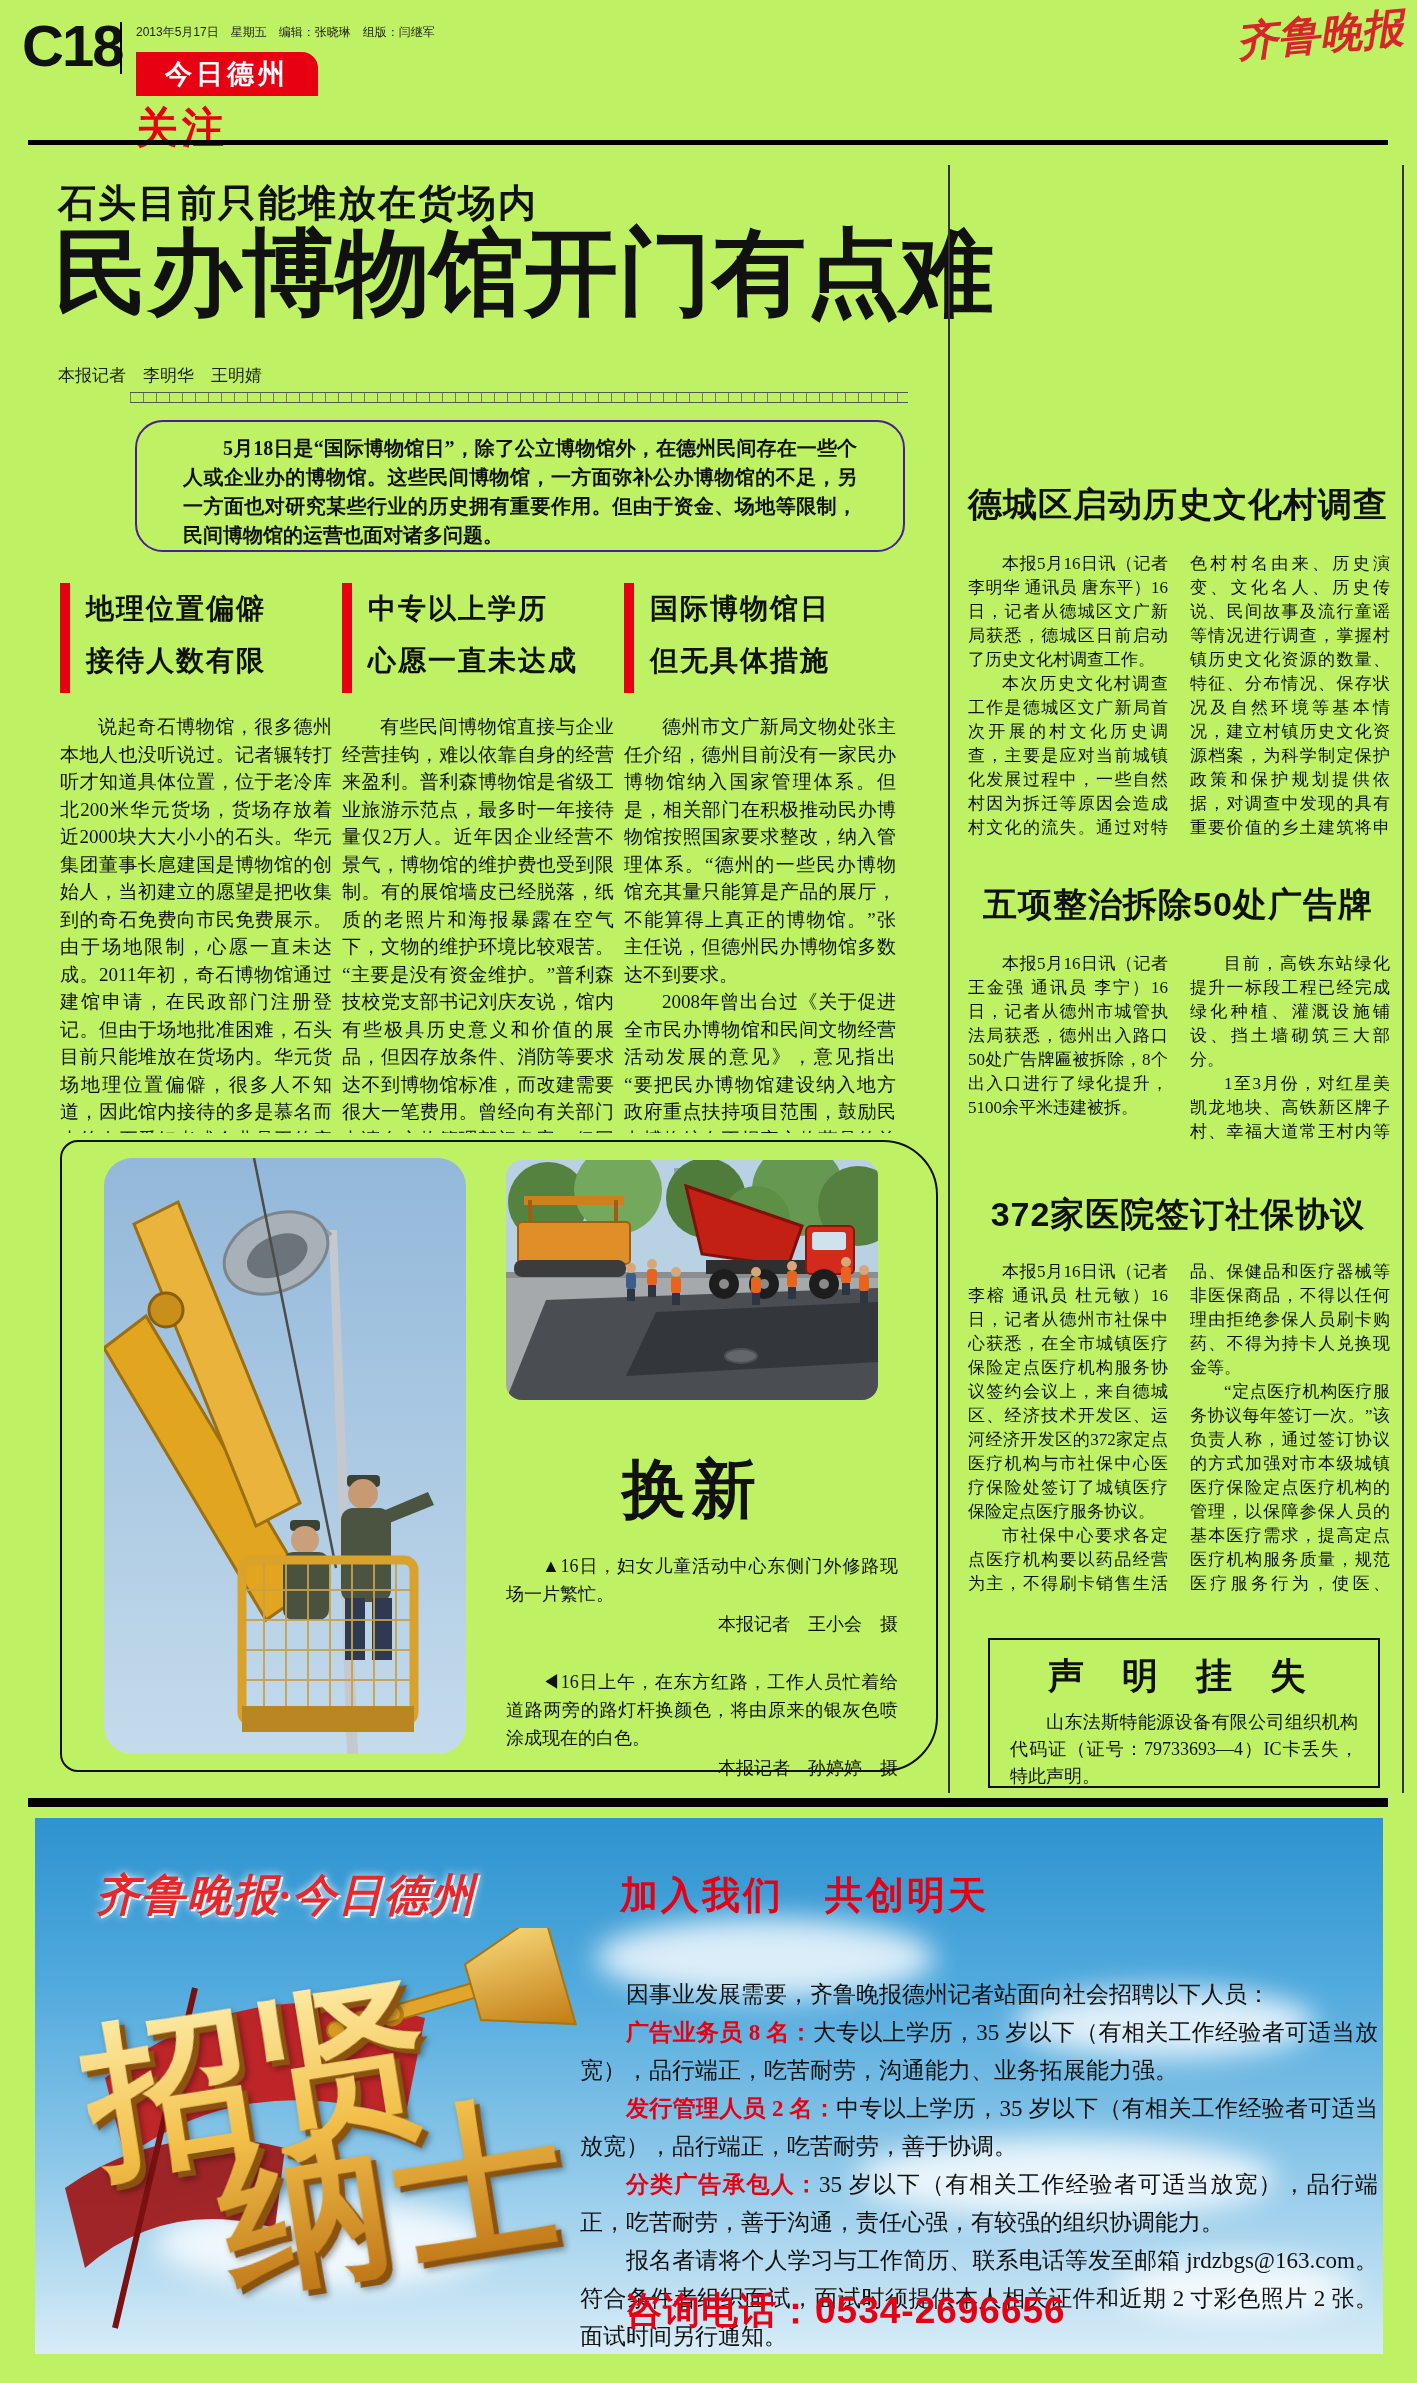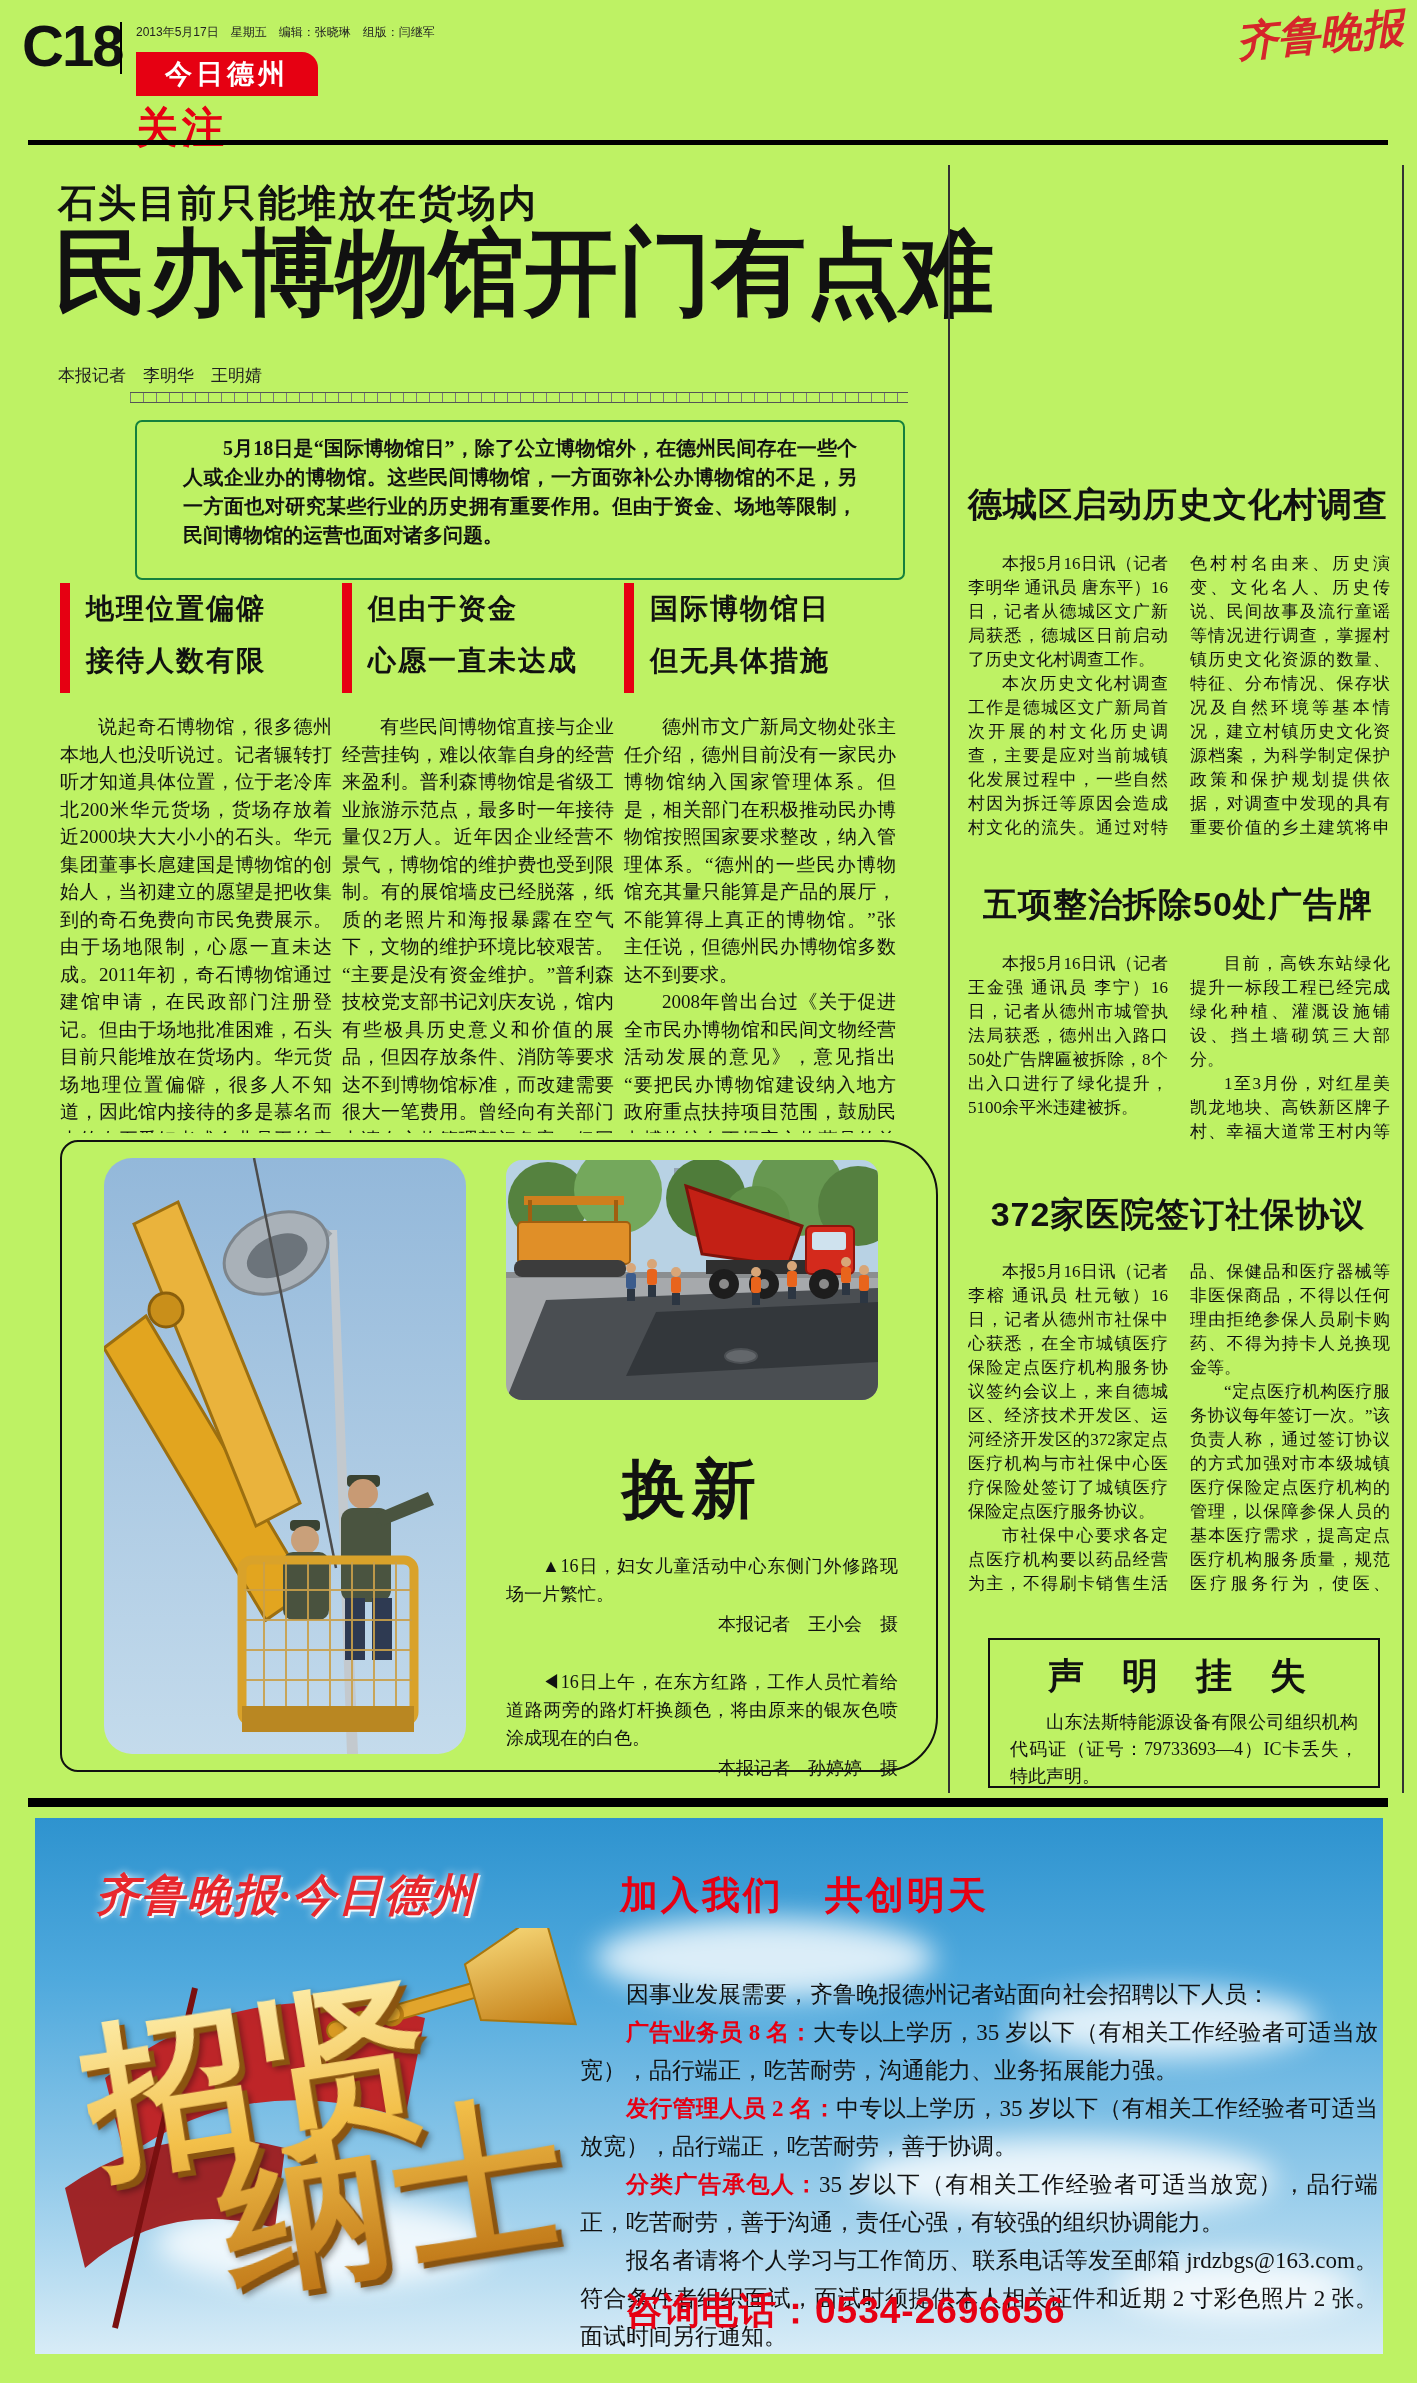--- a/index.html
+++ b/index.html
@@ -19,21 +19,21 @@
             transform:rotate(-5deg);font-family:"Liberation Serif",serif;line-height:1.1;text-align:center;}
   .rule-top{left:28px;top:140px;width:1360px;height:5px;background:#000;}
 
   
   .kicker{left:58px;top:178px;font-family:"Liberation Sans",sans-serif;font-size:38px;font-weight:600;letter-spacing:2px;}
   .headline{left:54px;top:222px;width:890px;font-family:"Liberation Sans",sans-serif;font-size:94px;font-weight:900;
             letter-spacing:0px;line-height:1.08;white-space:nowrap;}
   .byline{left:58px;top:364px;font-size:17px;color:#222;}
   .deco-rule{left:130px;top:392px;width:778px;height:9px;border-top:1px solid #555;border-bottom:1px solid #555;
              background:repeating-linear-gradient(90deg,#777 0 1px,transparent 1px 13px);}
-  .intro-box{left:135px;top:420px;width:770px;height:160px;border:2px solid #15803d;border-radius:7px;
+  .intro-box{left:135px;top:420px;width:770px;height:132px;border:2px solid #4c1d95;border-radius:28px;
              box-sizing:border-box;padding:12px 46px;overflow:hidden;}
   .intro-box p{margin:0;font-size:20px;line-height:29px;text-align:justify;text-indent:2em;font-weight:600;}
 
   .col{top:583px;width:272px;height:550px;overflow:hidden;}
   .col1{left:60px;} .col2{left:342px;} .col3{left:624px;}
   .subhead{display:flex;align-items:stretch;height:110px;margin-bottom:20px;}
   .subhead .bar{width:10px;background:#e60012;margin-right:16px;flex:none;}
   .subhead .lines{font-family:"Liberation Sans",sans-serif;font-size:28px;font-weight:700;line-height:52px;letter-spacing:2px;}
   .col p{margin:0;font-size:19px;line-height:27.5px;text-align:justify;text-indent:2em;}
 
@@ -118,21 +118,21 @@
         <div>接待人数有限</div>
       </div>
     </div>
     <p>说起奇石博物馆，很多德州本地人也没听说过。记者辗转打听才知道具体位置，位于老冷库北200米华元货场，货场存放着近2000块大大小小的石头。华元集团董事长扈建国是博物馆的创始人，当初建立的愿望是把收集到的奇石免费向市民免费展示。由于场地限制，心愿一直未达成。2011年初，奇石博物馆通过建馆申请，在民政部门注册登记。但由于场地批准困难，石头目前只能堆放在货场内。华元货场地理位置偏僻，很多人不知道，因此馆内接待的多是慕名而来的奇石爱好者或企业员工的亲朋好友。</p>
   </div>
 
   <div class="abs col col2">
     <div class="subhead">
       <div class="bar"></div>
       <div class="lines">
-        <div>但由于资金</div>
+        <div>中专以上学历</div>
         <div>心愿一直未达成</div>
       </div>
     </div>
     <p>有些民间博物馆直接与企业经营挂钩，难以依靠自身的经营来盈利。普利森博物馆是省级工业旅游示范点，最多时一年接待量仅2万人。近年因企业经营不景气，博物馆的维护费也受到限制。有的展馆墙皮已经脱落，纸质的老照片和海报暴露在空气下，文物的维护环境比较艰苦。“主要是没有资金维护。”普利森技校党支部书记刘庆友说，馆内有些极具历史意义和价值的展品，但因存放条件、消防等要求达不到博物馆标准，而改建需要很大一笔费用。曾经向有关部门申请在文物管理部门备案，但因消防设施不过关，不能纳入国家管理体系。</p>
   </div>
 
   <div class="abs col col3">
     <div class="subhead">
       <div class="bar"></div>
       <div class="lines">

